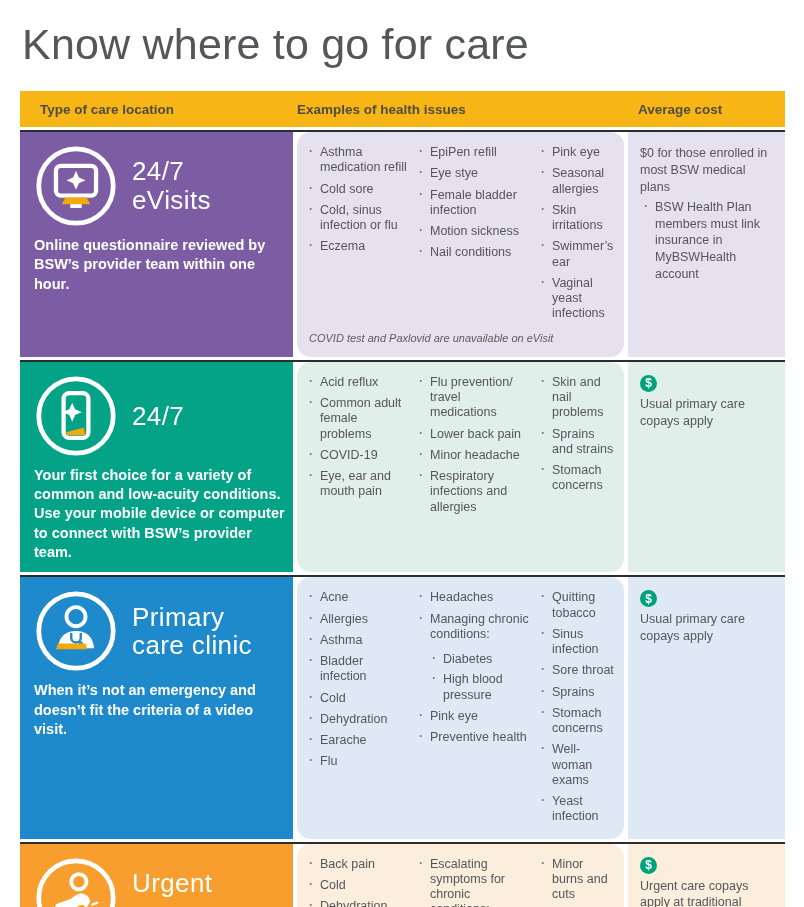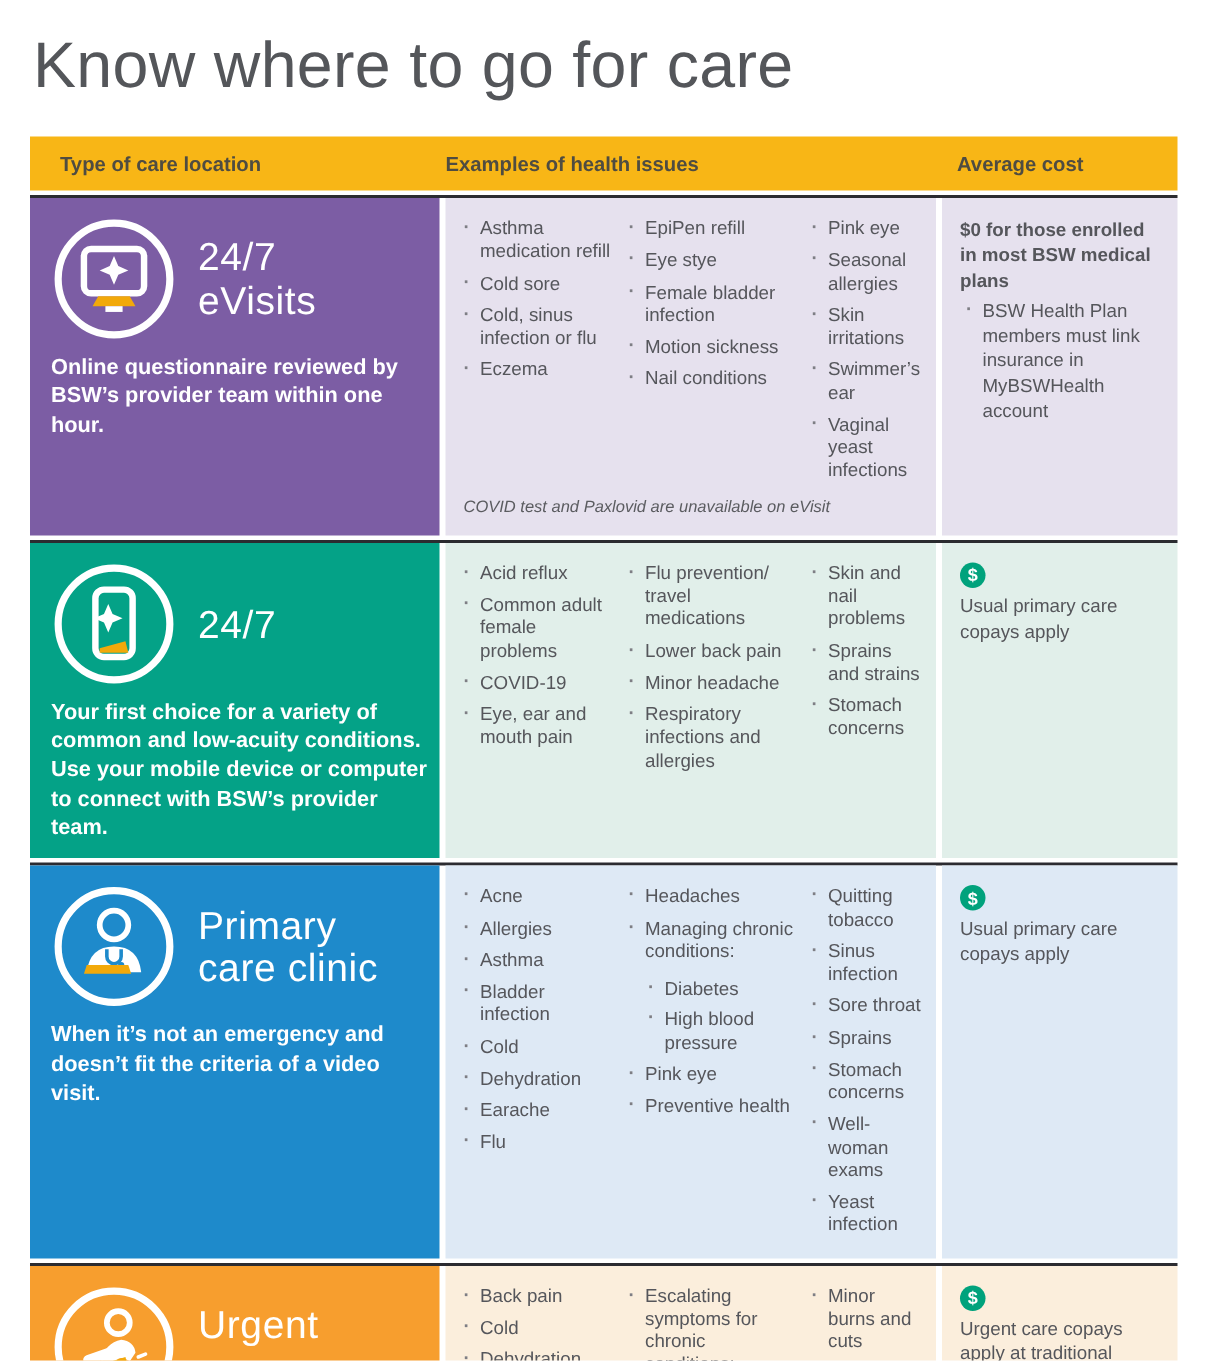--- a/index.html
+++ b/index.html
@@ -31,34 +31,34 @@
   .th.c2{text-align:left;}
   .th.c3{padding-left:10px;}
   .care-row{margin-top:3px;border-top:2px solid var(--separator);}
   .cell{background:var(--light);}
   .loc-cell{background:var(--accent);color:#fff;padding:12px 4px 10px 14px;display:flex;flex-direction:column;}
   .loc-top{display:flex;align-items:center;gap:14px;margin-bottom:8px;}
   .icon-wrap{flex:0 0 auto;width:84px;height:84px;display:block;}
   .loc-title{font-size:26px;font-weight:400;line-height:1.1;letter-spacing:0.4px;color:#fff;}
   .loc-title span{display:block;}
   .loc-desc{font-size:14.5px;font-weight:700;line-height:1.33;color:#fff;padding-right:4px;}
-  .issues-cell{padding:13px 8px 8px 10px;display:flex;flex-direction:column;font-size:12.5px;line-height:1.22;}
+  .issues-cell{padding:13px 8px 8px 10px;display:flex;flex-direction:column;font-size:12.5px;line-height:1.22;border-radius:14px;}
   .issues-wrap{display:flex;gap:9px;flex:1;}
   .issues{list-style:none;}
   .issues.c1{width:101px;flex:0 0 auto;}
   .issues.c2{width:113px;flex:0 0 auto;}
   .issues.c3{flex:1;}
   .issues>li{position:relative;padding-left:13px;margin-bottom:6px;}
   .issues>li::before{content:"·";position:absolute;left:2px;top:-1px;color:#7E7E84;font-weight:700;}
   ul.sub{list-style:none;margin-top:10px;}
   ul.sub>li{position:relative;padding-left:12px;margin-bottom:5px;margin-left:1px;}
   ul.sub>li::before{content:"·";position:absolute;left:1px;top:-1px;color:#7E7E84;font-weight:700;}
   .footnote{font-style:italic;font-size:11px;color:#5B5C60;padding:4px 2px 4px 2px;margin-top:auto;}
   .cost-cell{padding:13px 10px 10px 12px;font-size:12.5px;line-height:1.35;}
-  .cost-intro{margin-bottom:3px;font-weight:bold;}
+  .cost-intro{margin-bottom:3px;}
   .cost-bullets{list-style:none;margin-top:2px;}
   .cost-bullets>li{position:relative;padding-left:15px;margin-bottom:4px;}
   .cost-bullets>li::before{content:"·";position:absolute;left:4px;top:-1px;color:#7E7E84;font-weight:700;}
   .cost-group{margin-bottom:9px;}
   .dollar-row{display:flex;gap:3px;margin-bottom:4px;}
   .dollar{width:17px;height:17px;border-radius:50%;background:var(--dollar);color:#fff;
     font-size:12px;font-weight:700;display:inline-flex;align-items:center;justify-content:center;}
   
   .rows .care-row:nth-child(1) .cell{min-height:131px;}
   .rows .care-row:nth-child(2) .cell{min-height:162px;}

